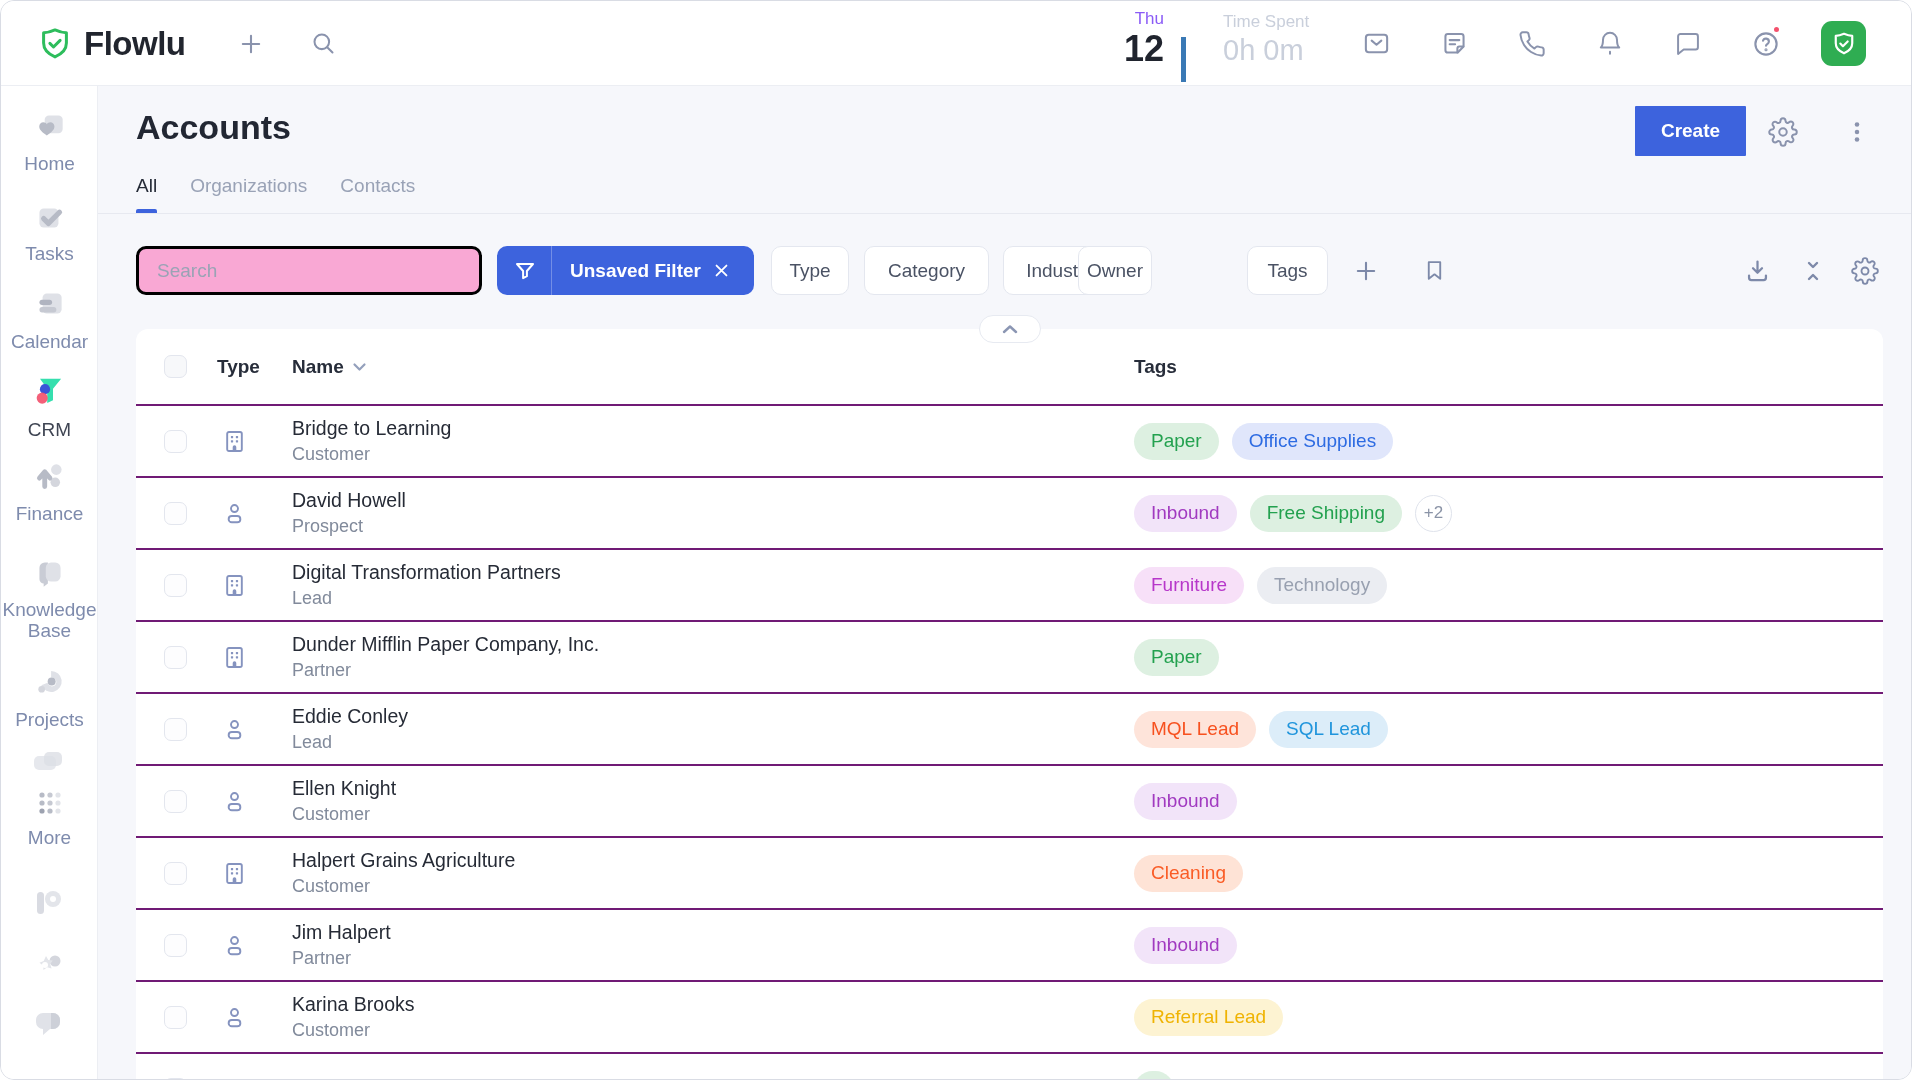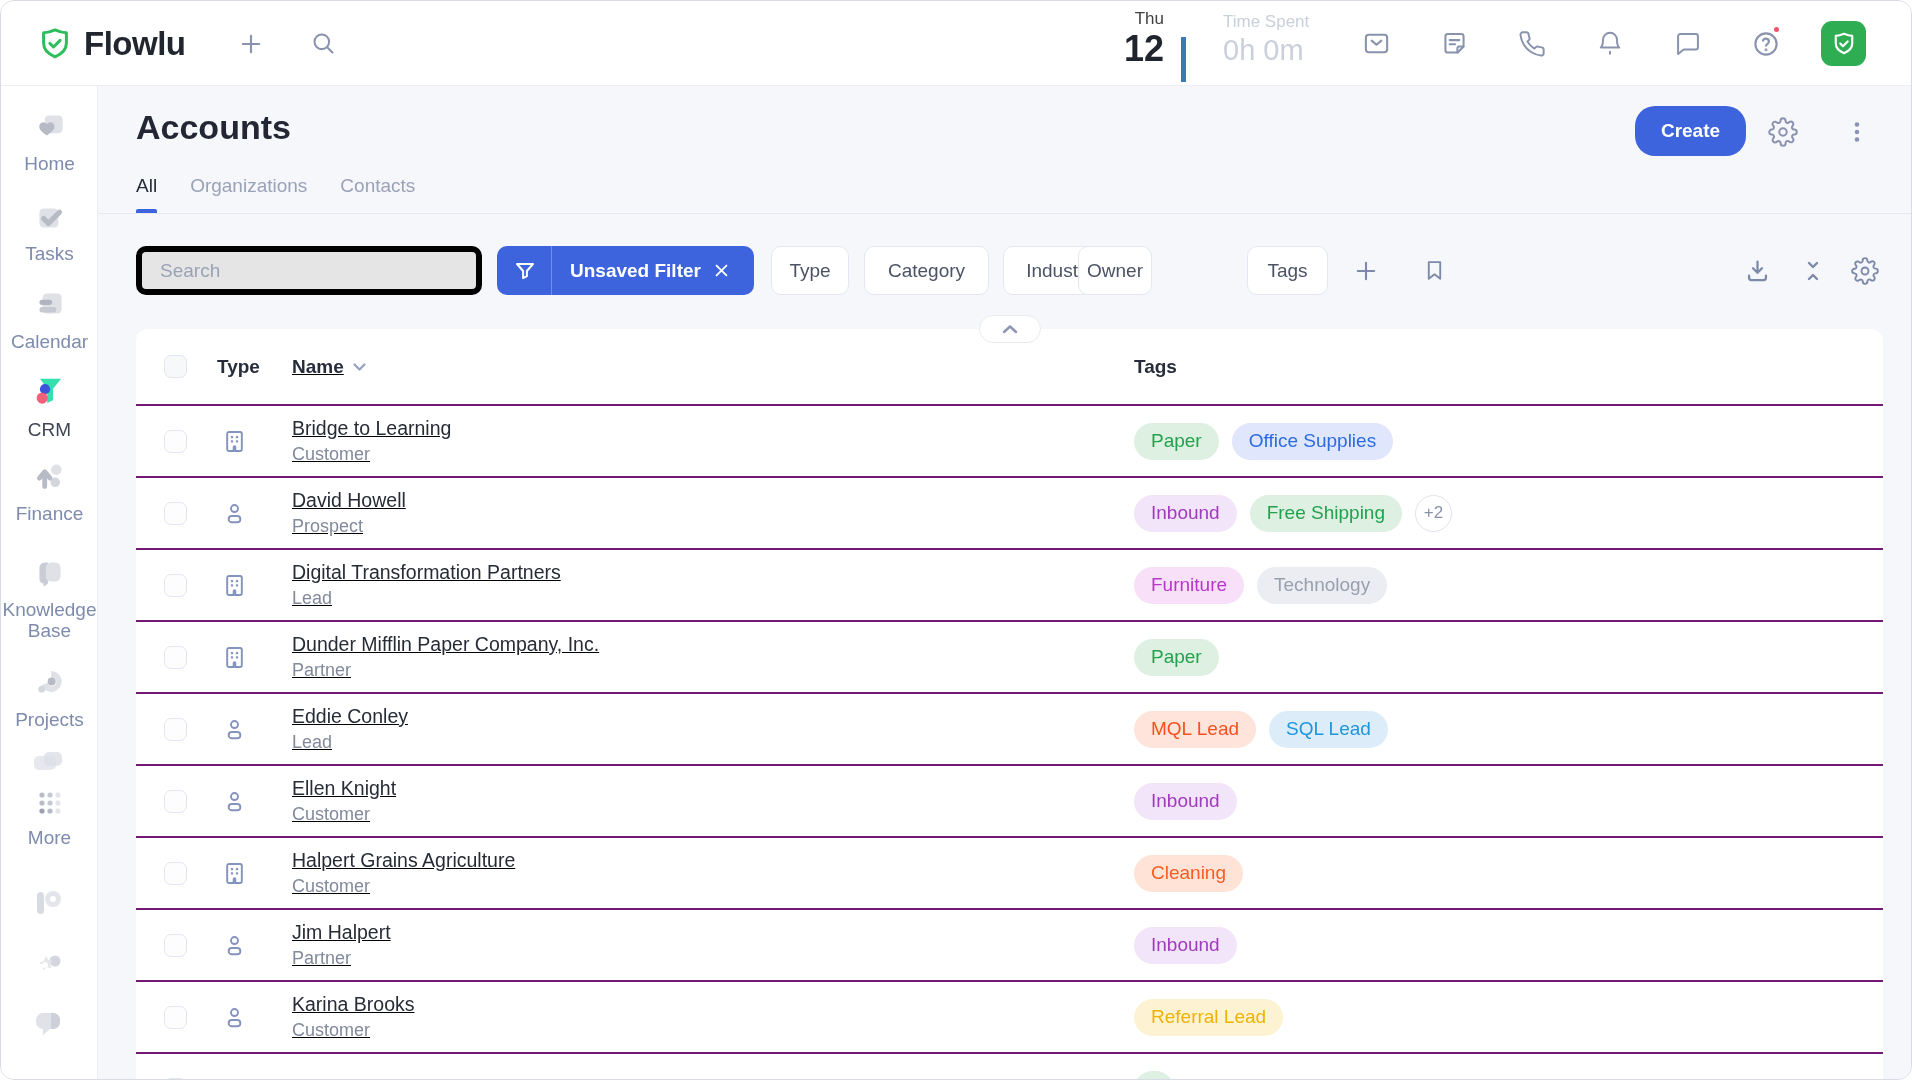--- a/index.html
+++ b/index.html
@@ -8,21 +8,21 @@
          border-radius:14px; overflow:hidden; border:1px solid #d9dce4; }
 
   
   .topbar { position:absolute; left:0; top:0; width:1912px; height:85px; background:#fff;
             border-bottom:1px solid #eceef3; z-index:30; }
   .brand-wrap { position:absolute; left:36px; top:0; height:85px; display:flex; align-items:center; gap:11px; }
   .brand-text { font-size:33px; font-weight:700; color:#21252e; letter-spacing:-0.5px; }
   .tb-icon { position:absolute; top:0; height:85px; width:44px; display:flex; align-items:center; justify-content:center;
              color:#8a93ad; cursor:pointer; }
   .date-block { position:absolute; left:1080px; top:0; width:83px; height:85px; text-align:right; }
-  .date-day { font-size:17px; color:#404040; margin-top:8px; }
+  .date-day { font-size:17px; color:#8b5cf6; margin-top:8px; }
   .date-num { font-size:36px; font-weight:700; color:#20242e; line-height:40px; }
   .date-bar { position:absolute; left:1180px; top:36px; width:5px; height:45px; background:#3a79b5; }
   .timespent { position:absolute; left:1222px; top:0; }
   .ts-label { font-size:17px; color:#c9cfdb; margin-top:11px; }
   .ts-value { font-size:29px; color:#c9cfdb; line-height:36px; }
   .avatar { position:absolute; left:1820px; top:20px; width:45px; height:45px; border-radius:11px;
             background:#2fad52; display:flex; align-items:center; justify-content:center; cursor:pointer; }
   .help-dot { position:absolute; top:24px; margin-left:20px; width:9px; height:9px; border-radius:50%;
               background:#f4516c; border:2px solid #fff; }
 
@@ -35,30 +35,30 @@
 
   
   .main { position:absolute; left:97px; top:85px; width:1815px; height:995px; background:#f6f7fb; }
   .page-header { position:absolute; left:0; top:0; right:0; height:128px; border-bottom:1px solid #e7e9f0; }
   .page-title { position:absolute; left:38px; top:22px; font-size:34px; font-weight:700; color:#222733; }
   .tabs { position:absolute; left:38px; bottom:0; display:flex; gap:33px; }
   .tab { font-size:19px; color:#99a2b6; padding-bottom:16px; cursor:pointer; position:relative; }
   .tab.active { color:#252b37; font-weight:500; }
   .tab.active::after { content:""; position:absolute; left:0; right:0; bottom:0; height:4px;
                        background:#3d63dd; border-radius:2px 2px 0 0; }
-  .create-btn { position:absolute; left:1537px; top:20px; width:111px; height:50px; border:none; border-radius:20px;
+  .create-btn { position:absolute; left:1537px; top:20px; width:111px; height:50px; border:none; border-radius:1px;
                 background:#3d63dd; color:#fff; font-size:19px; font-weight:600; cursor:pointer;
                 font-family:inherit; }
   .hdr-icon { position:absolute; top:29px; width:34px; height:34px; display:flex; align-items:center;
               justify-content:center; color:#8a93ad; cursor:pointer; }
 
   
   .filter-row { position:absolute; left:0; top:160px; right:0; height:49px; }
-  .search-input { position:absolute; left:38px; top:0; width:346px; height:49px; border:6px solid #000000;
-                  border-radius:10px; background:#e5e5e5; padding:0 18px; font-size:19px; color:#3c4352;
+  .search-input { position:absolute; left:38px; top:0; width:346px; height:49px; border:3px solid #000000;
+                  border-radius:10px; background:#f9a8d4; padding:0 18px; font-size:19px; color:#3c4352;
                   font-family:inherit; outline:none; }
   .search-input::placeholder { color:#9aa3b5; }
   .filter-btn { position:absolute; left:399px; top:0; width:257px; height:49px; background:#3d63dd; border:none;
                 border-radius:10px; display:flex; align-items:center; color:#fff; cursor:pointer; font-family:inherit; }
   .filter-btn .fdiv { width:1px; height:49px; background:rgba(255,255,255,0.28); margin:0 0 0 14px; }
   .filter-btn .flabel { font-size:19px; font-weight:600; margin:0 12px 0 18px; }
   .chip { position:absolute; top:0; height:49px; background:#fff; border:1px solid #e4e7ef; border-radius:10px;
           font-size:19px; color:#4a5264; display:flex; align-items:center; justify-content:center;
           cursor:pointer; font-family:inherit; }
   .icon-btn { position:absolute; top:0; height:49px; width:36px; display:flex; align-items:center;
@@ -71,21 +71,21 @@
                    background:#fff; border:1px solid #e7eaf1; border-radius:999px; display:flex;
                    align-items:center; justify-content:center; color:#8b96b3; cursor:pointer; }
   .trow { display:flex; align-items:center; width:1747px; }
   .thead { height:75px; }
   .tbody-row { height:72px; border-top:2px solid #701a75; }
   .cell-cb { width:51px; padding-left:28px; display:flex; align-items:center; }
   .cb { width:23px; height:23px; border:1px solid #e3e6ee; border-radius:7px; background:#fdfdfe; cursor:pointer; }
   .cell-type { width:95px; display:flex; align-items:center; }
   .thead .cell-type { padding-left:30px; }
   .tbody-row .cell-type { justify-content:center; }
-  .cell-name { width:852px; padding-left:10px; display:flex; align-items:flex-start;text-decoration:underline; }
+  .cell-name { width:852px; padding-left:10px; display:flex; align-items:flex-start; }
   .cell-tags { width:749px; display:flex; align-items:center; gap:13px; }
   .col-label { font-size:19px; font-weight:600; color:#272d3a; display:flex; align-items:center; gap:8px; }
   .name-stack .row-name { font-size:19.5px; color:#262b36; line-height:25px; }
   .name-stack .row-sub { font-size:18px; color:#818a9b; line-height:24px; margin-top:1px; }
   .tag { height:37px; border-radius:19px; padding:0 17px; font-size:19px; display:flex; align-items:center;
          cursor:pointer; min-width:40px; }
   .tag-more { width:37px; height:37px; border-radius:50%; border:1px solid #dfe3ec; background:#fff;
               color:#8a93a6; font-size:17px; display:flex; align-items:center; justify-content:center; cursor:pointer; }
   .type-ico { color:#8593bf; display:flex; }
 </style>

